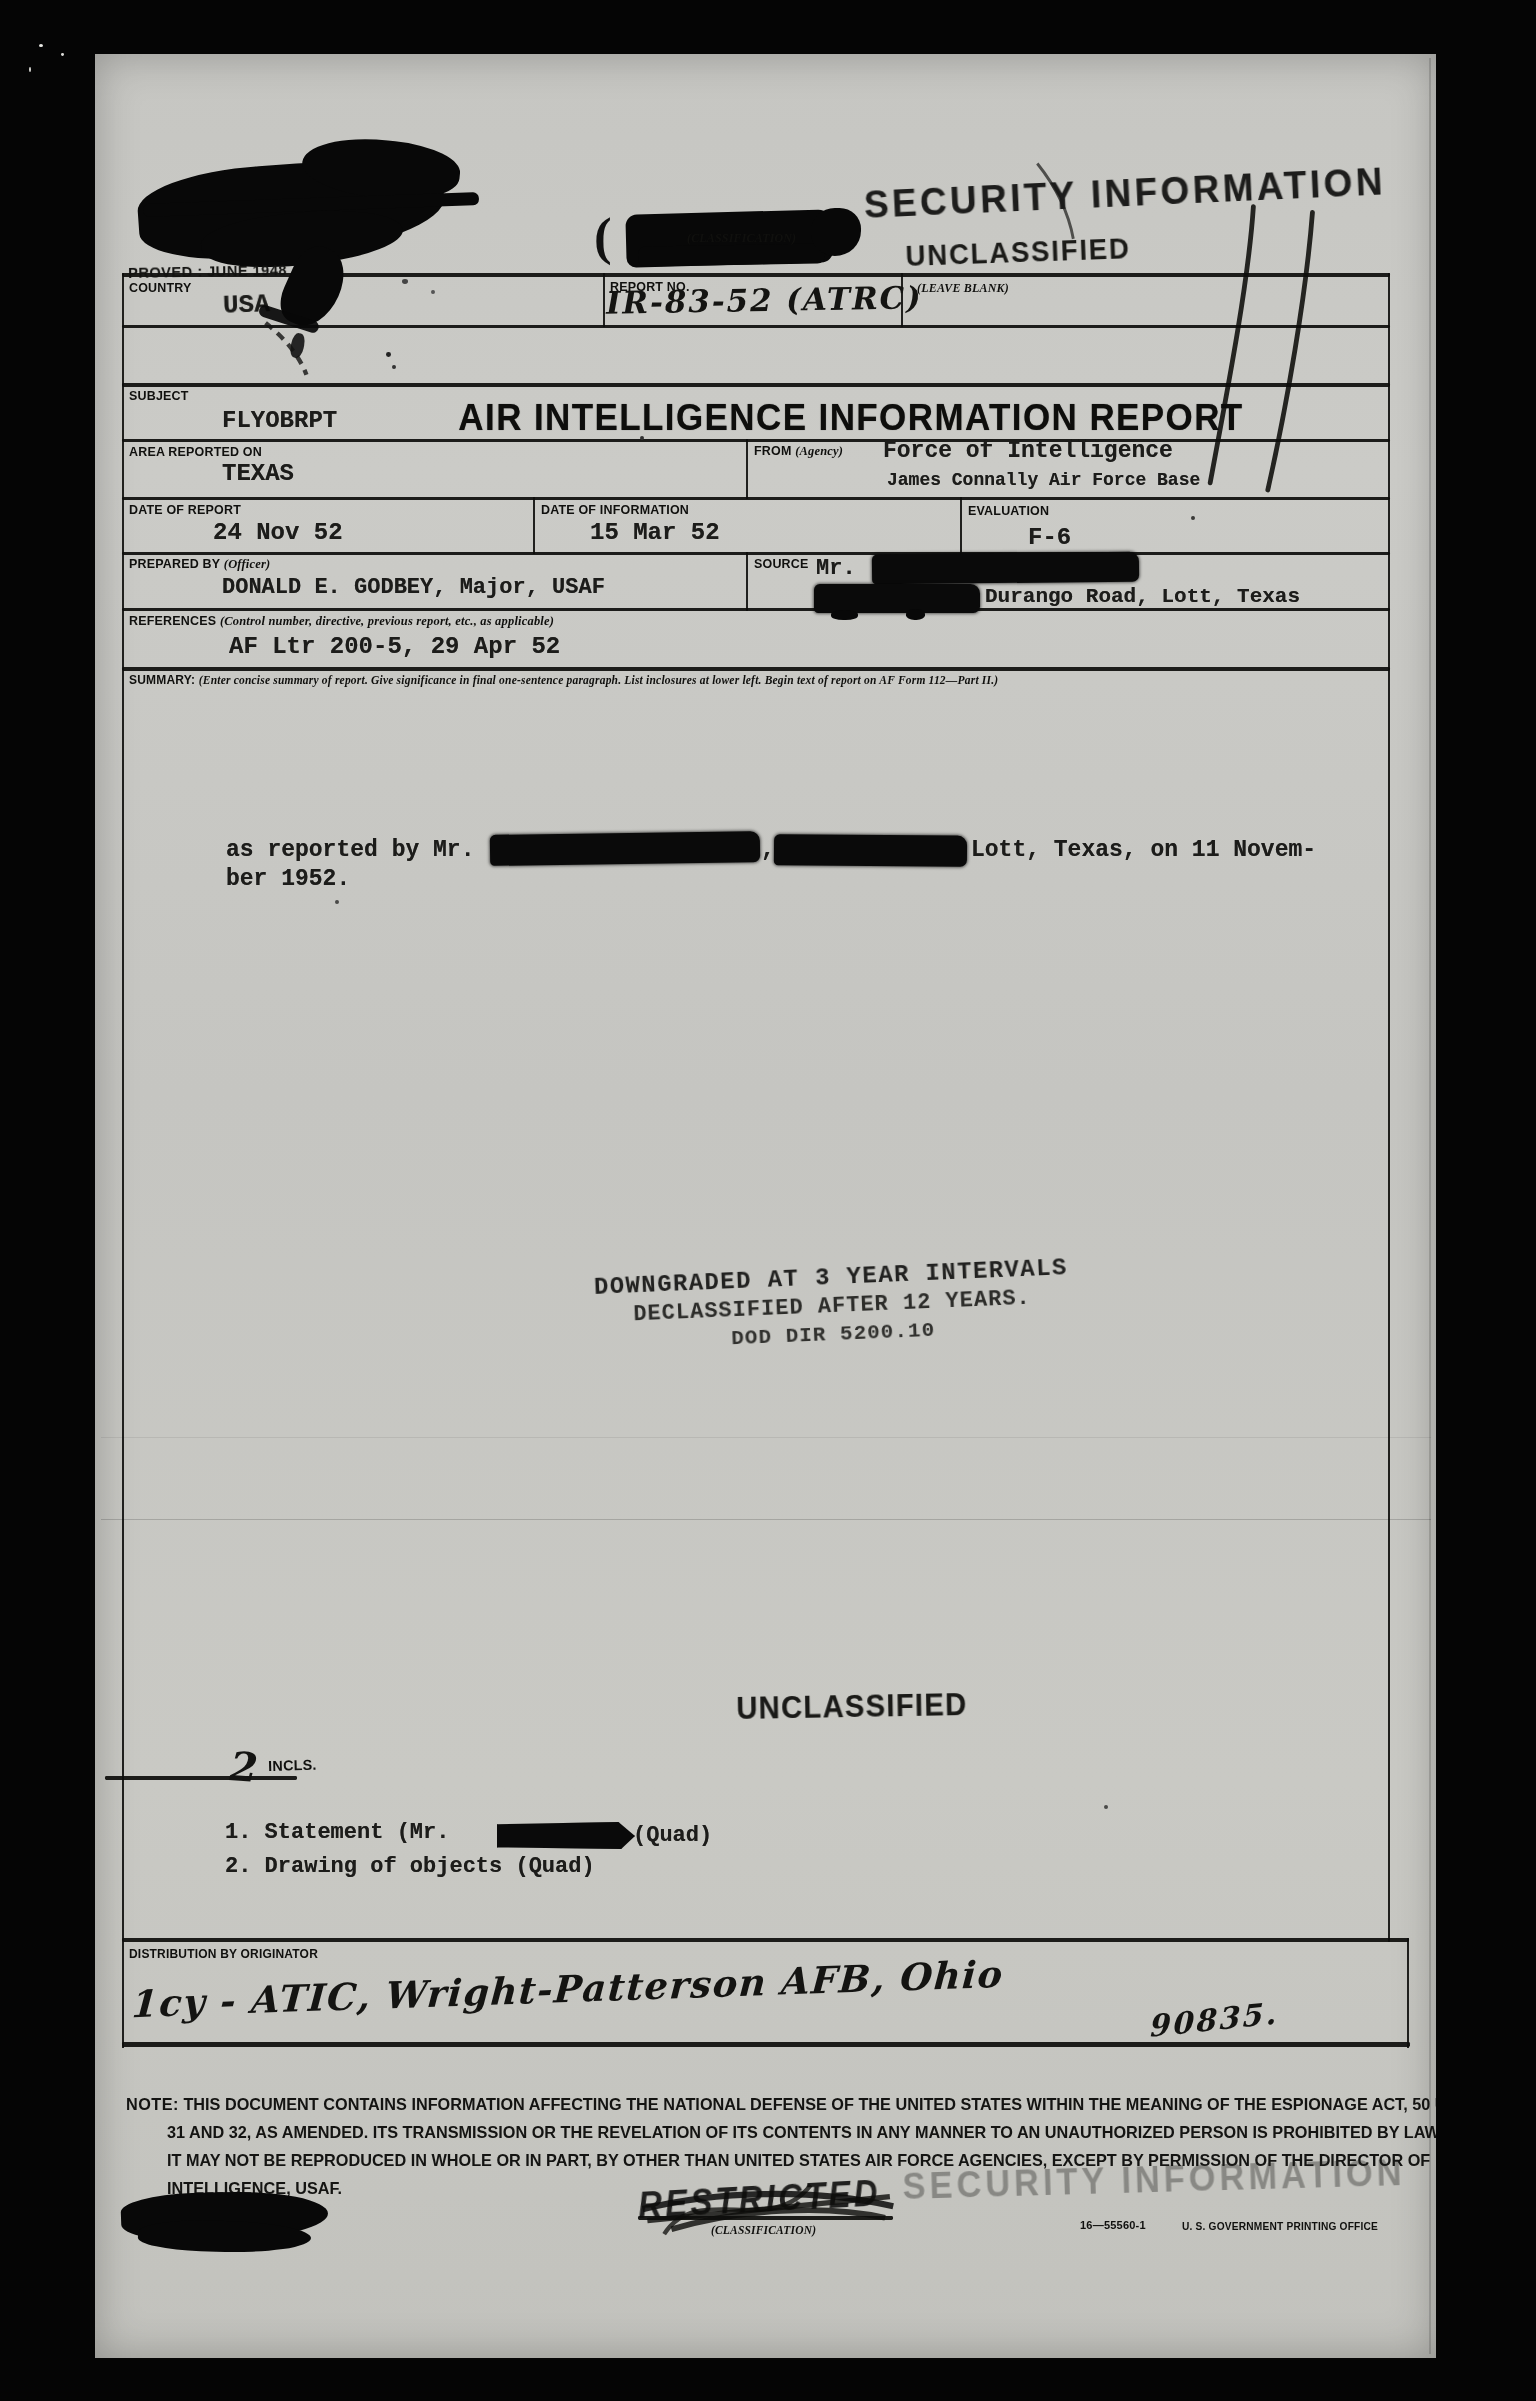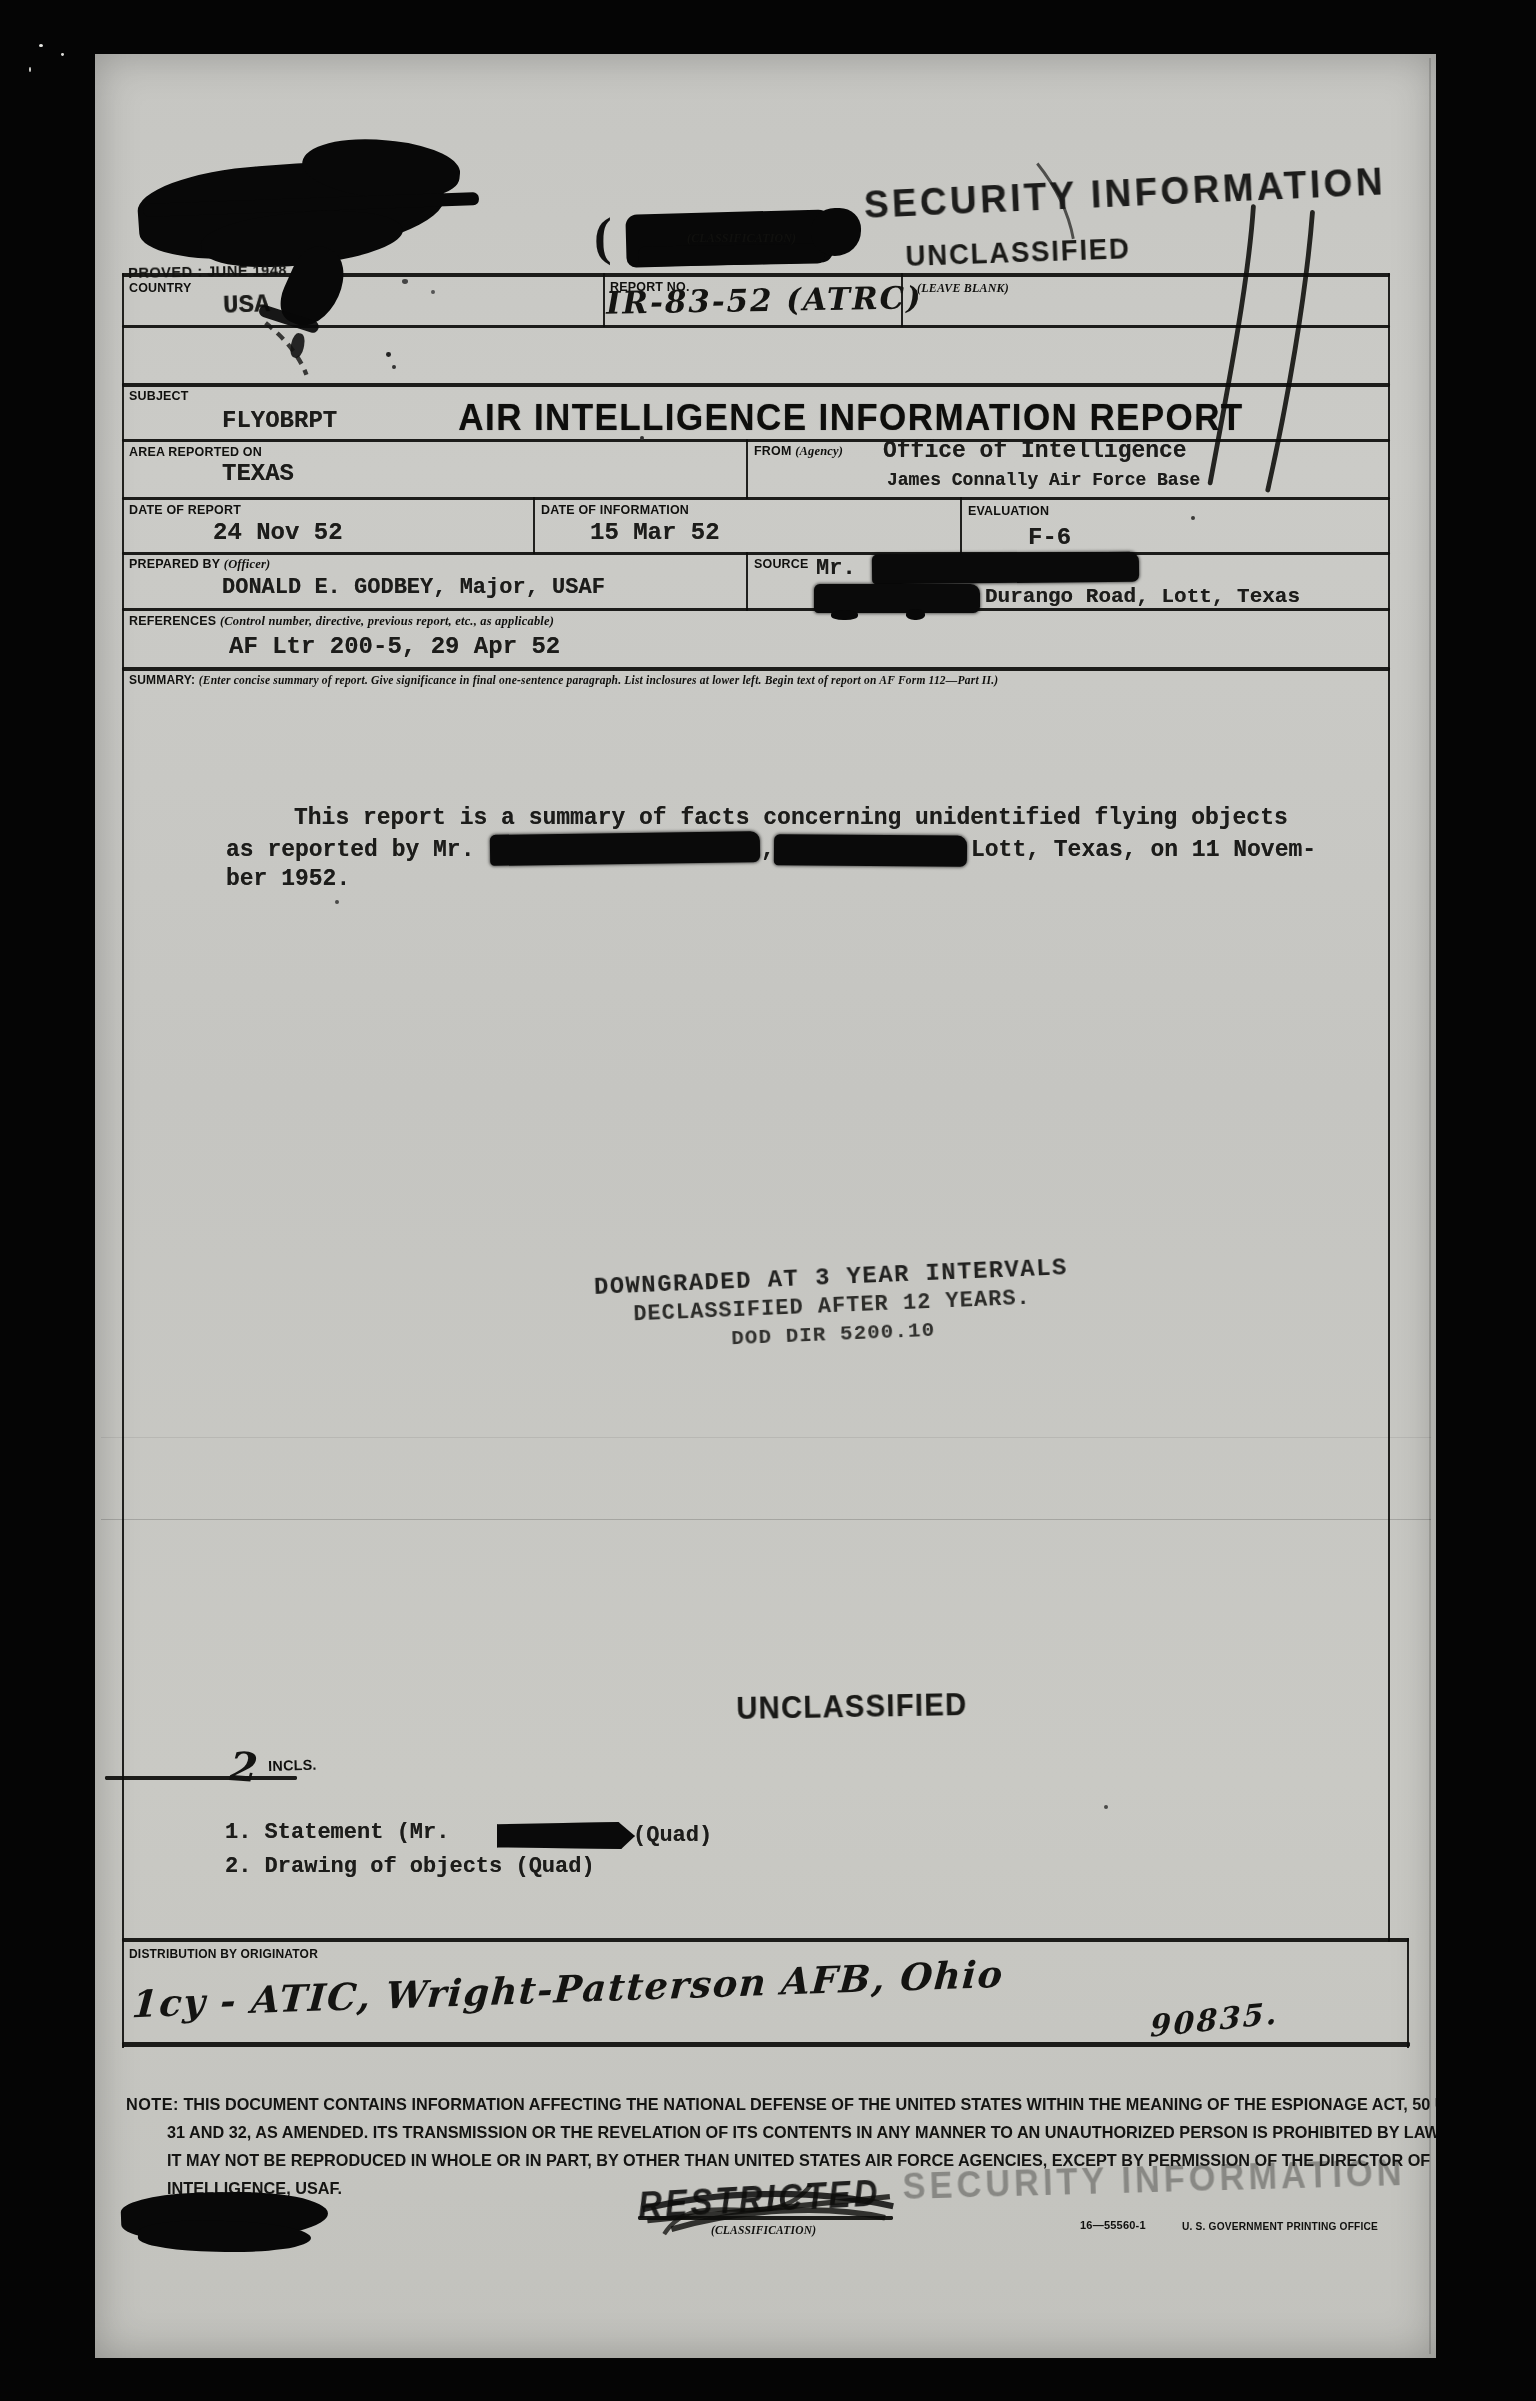--- a/index.html
+++ b/index.html
@@ -94,21 +94,21 @@
     <div class="title">AIR INTELLIGENCE INFORMATION REPORT</div>
     <div class="speck" style="left:291px;top:298px;width:4.8px;height:4.8px;background:#222;"></div>
     <div class="speck" style="left:297px;top:311px;width:3.8px;height:3.8px;background:#333;"></div>
 
     <div class="lbl" style="left:34px;top:334px;">SUBJECT</div>
     <div class="mono" style="left:127px;top:353px;font-size:24px;filter:blur(0.1px);">FLYOBRPT</div>
 
     <div class="lbl" style="left:34px;top:390px;">AREA REPORTED ON</div>
     <div class="mono" style="left:127px;top:406px;font-size:24px;filter:blur(0.1px);">TEXAS</div>
     <div class="lbl" style="left:659px;top:389px;"><span>FROM</span> <span class="lblit">(Agency)</span></div>
-    <div class="mono" style="left:788px;top:384px;font-size:23px;">Office of Intelligence</div>
+    <div class="mono" style="left:788px;top:384px;font-size:23px;">Force of Intelligence</div>
     <div class="mono" style="left:792px;top:416px;font-size:18px;">James Connally Air Force Base</div>
 
     <div class="lbl" style="left:34px;top:448px;">DATE OF REPORT</div>
     <div class="mono" style="left:118px;top:465px;font-size:24px;">24 Nov 52</div>
     <div class="lbl" style="left:446px;top:448px;">DATE OF INFORMATION</div>
     <div class="mono" style="left:495px;top:465px;font-size:24px;">15 Mar 52</div>
     <div class="lbl" style="left:873px;top:449px;">EVALUATION</div>
     <div class="mono" style="left:933px;top:470px;font-size:24px;">F-6</div>
 
     <div class="lbl" style="left:34px;top:502px;"><span>PREPARED BY</span> <span class="lblit">(Officer)</span></div>
@@ -119,21 +119,20 @@
     <div class="redact" style="left:719px;top:530px;width:166px;height:29px;"></div>
     <div class="blob" style="left:736px;top:556px;width:27px;height:9.6px;border-radius:45%;"></div>
     <div class="blob" style="left:811px;top:555px;width:19px;height:10.6px;border-radius:45%;"></div>
     <div class="mono" style="left:890px;top:531px;font-size:21px;">Durango Road, Lott, Texas</div>
 
     <div class="lbl" style="left:34px;top:559px;"><span>REFERENCES</span> <span class="lblit">(Control number, directive, previous report, etc., as applicable)</span></div>
     <div class="mono" style="left:134px;top:579px;font-size:24px;">AF Ltr 200-5, 29 Apr 52</div>
 
     <div class="lbl" style="left:34px;top:619px;font-size:12.5px;"><span>SUMMARY:</span>  <span class="lblit" style="font-size:12px;">(Enter concise summary of report.  Give significance in final one-sentence paragraph.  List inclosures at lower left.  Begin text of report on AF Form 112—Part II.)</span></div>
 
-    <div class="mono" style="left:199px;top:751px;font-size:23px;filter:blur(0.1px);">This report is a summary of facts concerning unidentified flying objects</div>
     <div class="mono" style="left:131px;top:783px;font-size:23px;filter:blur(0.1px);">as reported by Mr.</div>
     <div class="redact" style="left:395px;top:779px;width:270px;height:31px;transform:rotate(-.8deg);"></div>
     <div class="mono" style="left:666px;top:783px;font-size:23px;">,</div>
     <div class="redact" style="left:679px;top:781px;width:193px;height:31px;transform:rotate(.4deg);"></div>
     <div class="mono" style="left:876px;top:783px;font-size:23px;filter:blur(0.1px);">Lott, Texas, on 11 Novem-</div>
     <div class="mono" style="left:131px;top:812px;font-size:23px;filter:blur(0.1px);">ber 1952.</div>
 
     <div class="abs" style="left:451px;top:1210px;width:572px;text-align:center;transform:rotate(-2.4deg);filter:blur(0.2px);">
       <div style="font-family:'Liberation Mono',monospace;font-weight:bold;font-size:24px;letter-spacing:1.4px;color:rgba(16,16,14,.9);">DOWNGRADED AT 3 YEAR INTERVALS</div>
       <div style="font-family:'Liberation Mono',monospace;font-weight:bold;font-size:22px;letter-spacing:1px;color:rgba(16,16,14,.85);margin-top:2.9px;">DECLASSIFIED AFTER 12 YEARS.</div>

